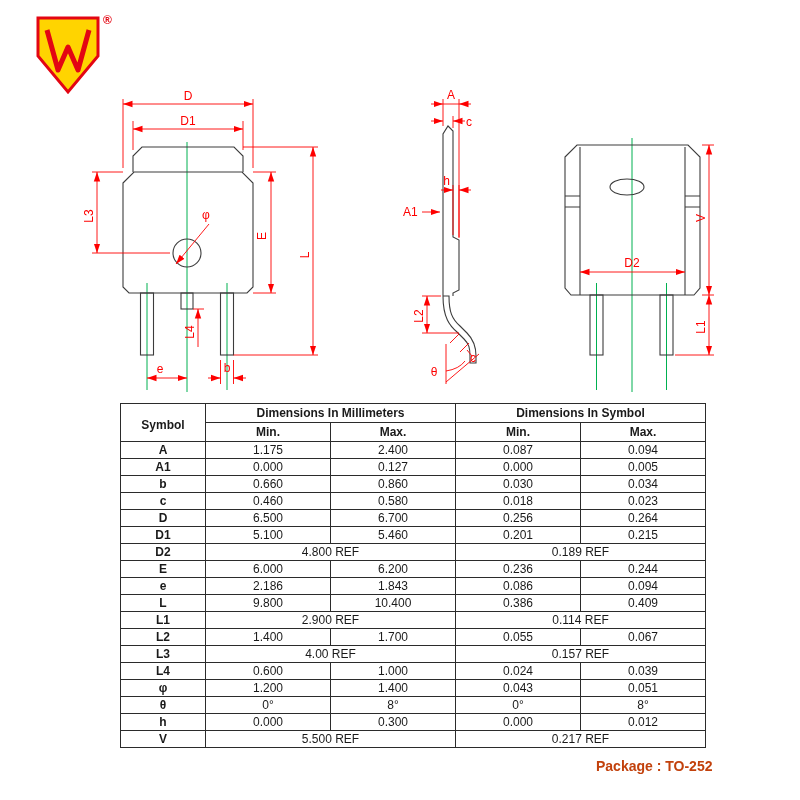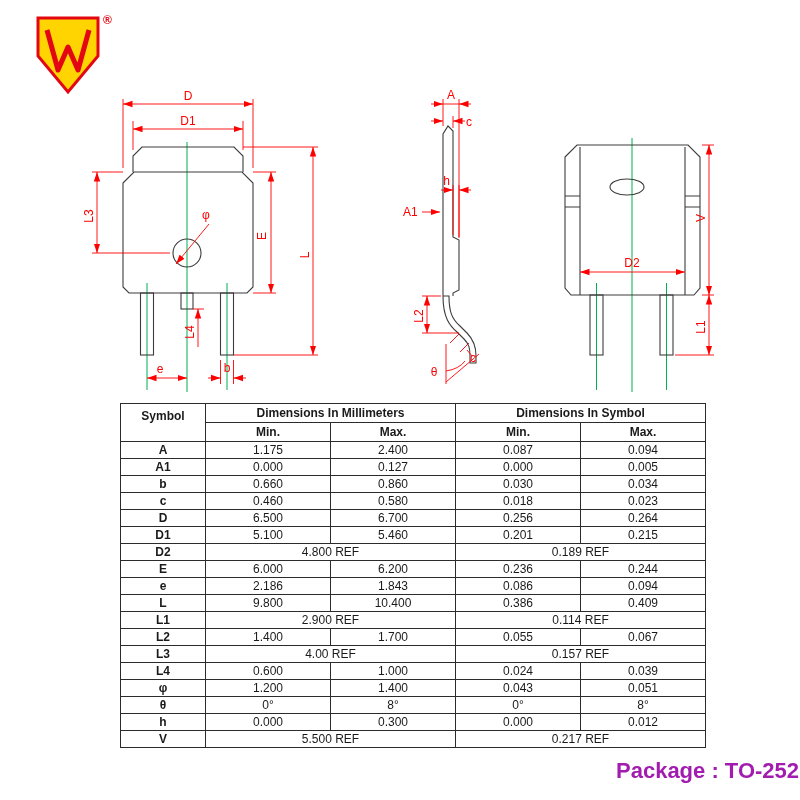--- a/index.html
+++ b/index.html
@@ -22,30 +22,30 @@
     position:absolute;left:120px;top:403px;width:585px;
     border-collapse:collapse;table-layout:fixed;
     font-size:12px;color:var(--text);
   }
   .dims th,.dims td{
     border:1px solid #2b2b2b;text-align:center;padding:0 2px;
     height:16px;line-height:16px;overflow:hidden;white-space:nowrap;
   }
   .dims thead th{font-weight:bold;height:18px;line-height:18px;text-align:center;}
   .dims td.sym{font-weight:bold;}
-  .dims th.sym-h{vertical-align:bottom;padding-bottom:16px;}
+  .dims th.sym-h{vertical-align:bottom;padding-bottom:7px;}
 
   .watermark{
     position:absolute;left:398px;top:726px;z-index:5;
     font-family:"DejaVu Serif", serif;font-size:46px;color:var(--wm-color);
     letter-spacing:1px;white-space:nowrap;
   }
   .package-label{
-    position:absolute;left:616px;top:758px;z-index:6;
-    font-size:22px;font-weight:bold;color:#a21caf;white-space:nowrap;
+    position:absolute;left:596px;top:758px;z-index:6;
+    font-size:14px;font-weight:bold;color:#c2410c;white-space:nowrap;
   }
 </style>
 </head>
 <body>
 
 <div class="page">
 
   <svg class="drawing" width="800" height="800" viewBox="0 0 800 800">
     <defs>
       <marker id="arrE" markerWidth="11" markerHeight="9" refX="9.5" refY="4" orient="auto" markerUnits="userSpaceOnUse">

